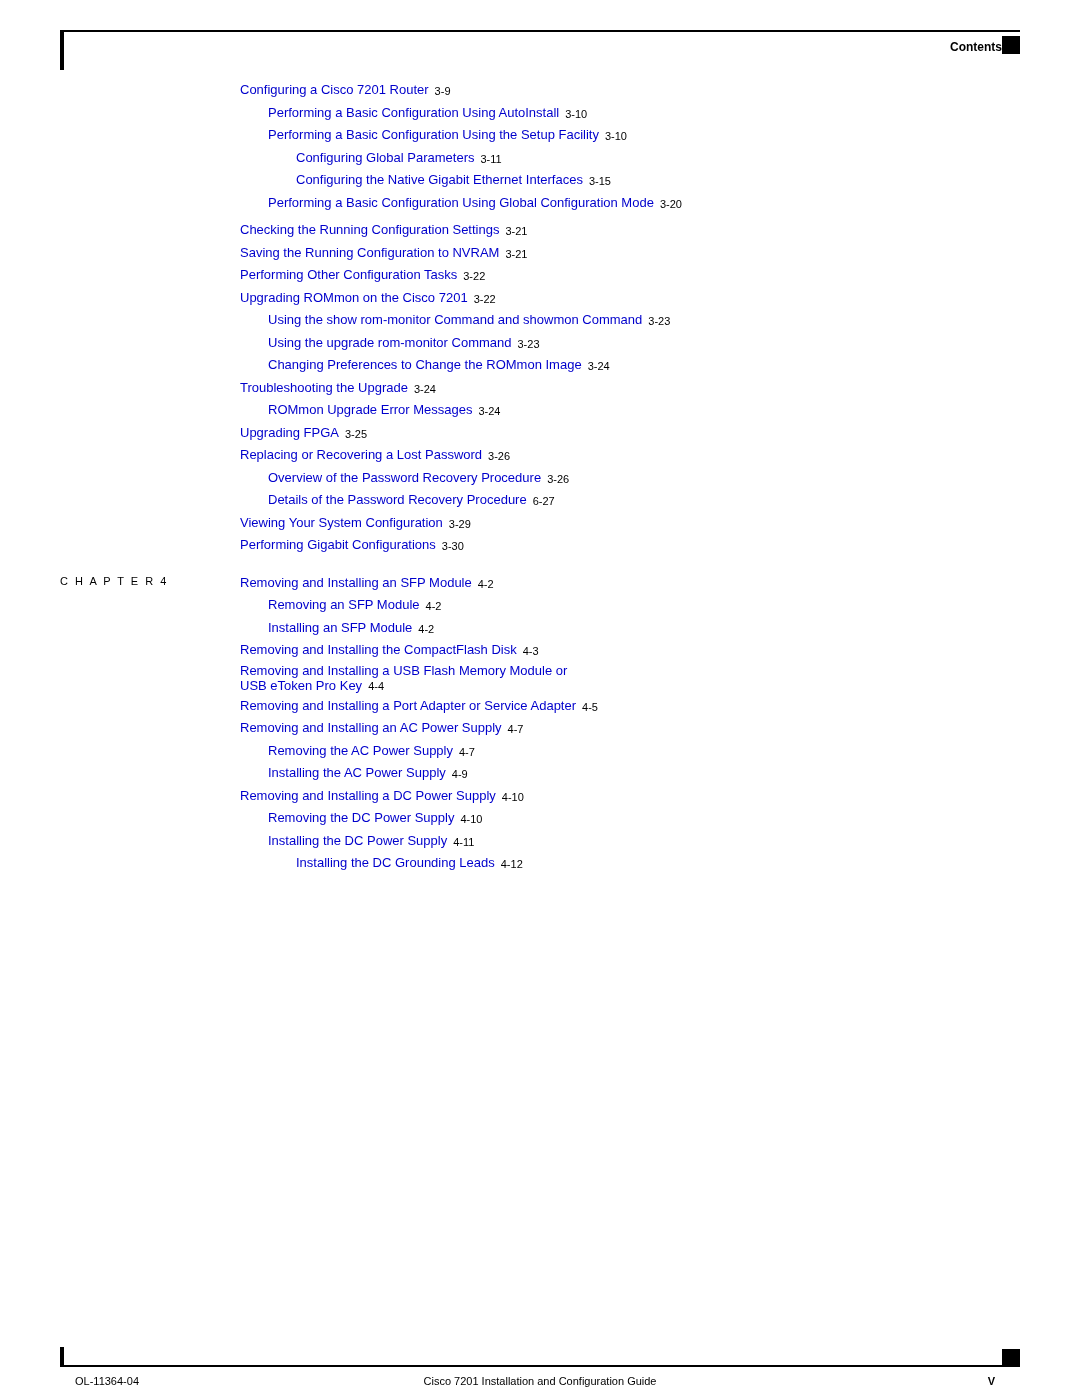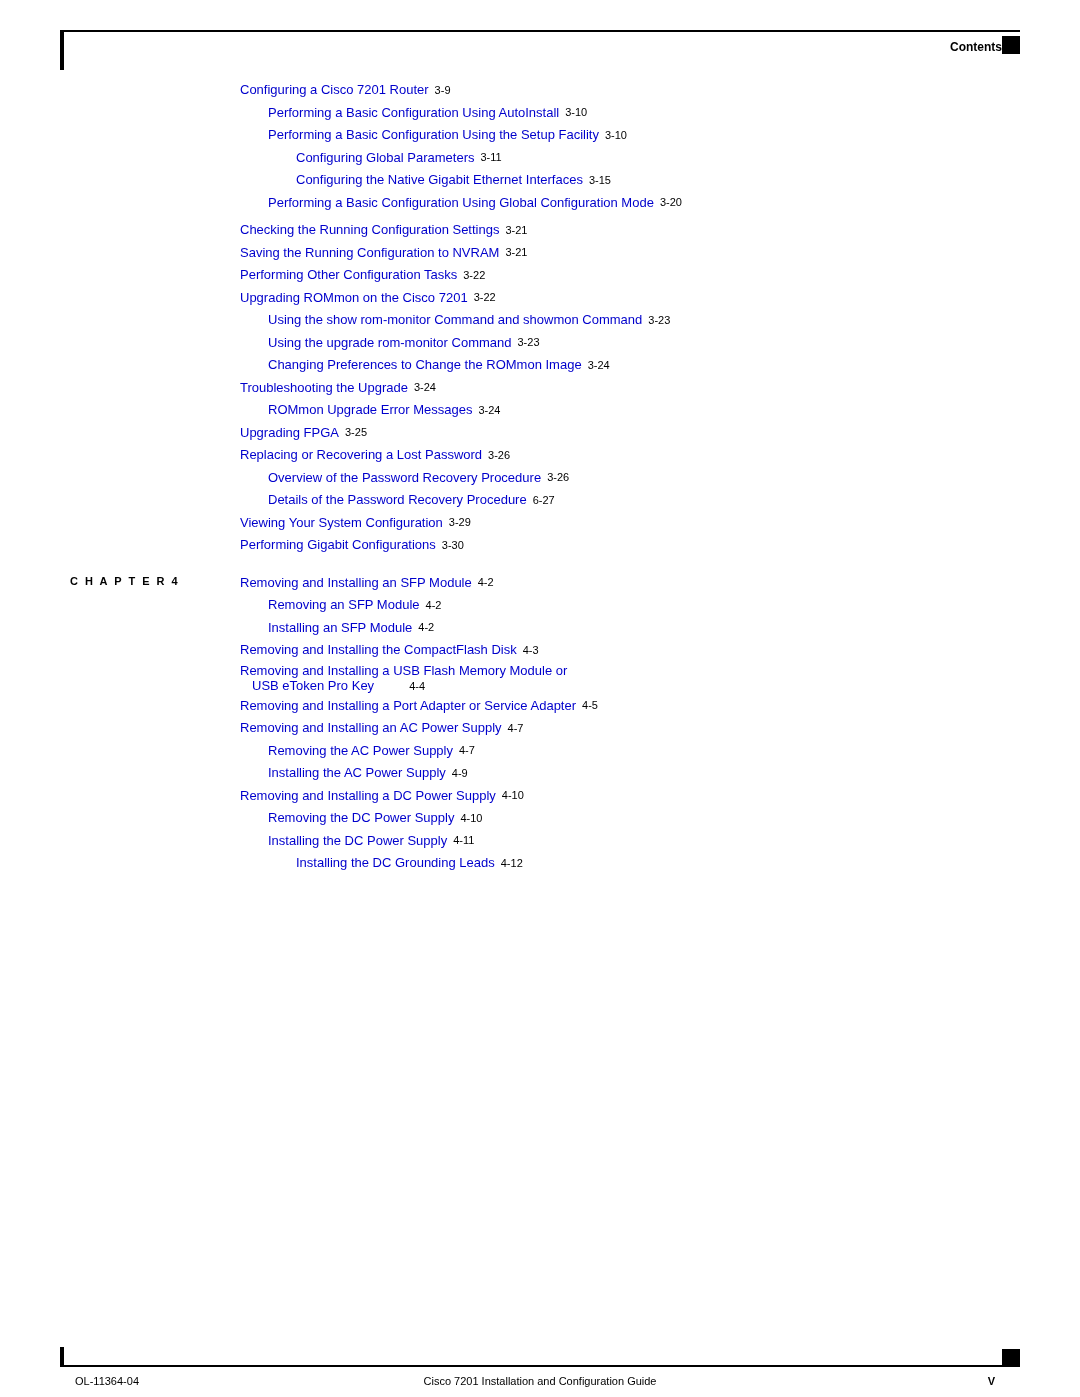--- a/index.html
+++ b/index.html
@@ -56,21 +56,21 @@
       position: absolute;
       top: 80px;
       left: 240px;
       right: 80px;
       bottom: 80px;
     }
 
     
     .toc-entry {
       display: flex;
-      align-items: center;
+      align-items: flex-end;
       margin-bottom: 3px;
       line-height: 1.5;
     }
 
     .toc-link {
       color: #0000cc;
       text-decoration: none;
       font-size: 13px;
     }
 
@@ -272,21 +272,21 @@
 
     <div class="toc-entry indent-0 section-gap">
       <span class="toc-link">Performing Gigabit Configurations</span>
       <span class="toc-page">3-30</span>
     </div>
 
   </div>
 
   <div style="position:relative; margin-top: 10px;">
 
-    <div style="position:absolute; left:-180px; top:2px; font-size:11px; font-weight:bold; letter-spacing:2px; color:#000;margin-left:10px;">C H A P T E R   4</div>
+    <div style="position:absolute; left:-180px; top:2px; font-size:11px; font-weight:normal; letter-spacing:2px; color:#000;">C H A P T E R   4</div>
 
     <div class="toc-entry indent-0">
       <span class="toc-link">Removing and Installing an SFP Module</span>
       <span class="toc-page">4-2</span>
     </div>
 
     <div class="toc-entry indent-1">
       <span class="toc-link">Removing an SFP Module</span>
       <span class="toc-page">4-2</span>
     </div>
@@ -298,21 +298,21 @@
 
     <div class="toc-entry indent-0">
       <span class="toc-link">Removing and Installing the CompactFlash Disk</span>
       <span class="toc-page">4-3</span>
     </div>
 
     <div class="toc-multiline indent-0" style="margin-bottom:3px;">
       <div class="toc-line">
         <span class="toc-link">Removing and Installing a USB Flash Memory Module or</span>
       </div>
-      <div class="toc-line" style="margin-left:12px;gap:29px;">
+      <div class="toc-line" style="margin-left:0px;">
         <span class="toc-link">USB eToken Pro Key</span>
         <span class="toc-page">4-4</span>
       </div>
     </div>
 
     <div class="toc-entry indent-0">
       <span class="toc-link">Removing and Installing a Port Adapter or Service Adapter</span>
       <span class="toc-page">4-5</span>
     </div>
 

